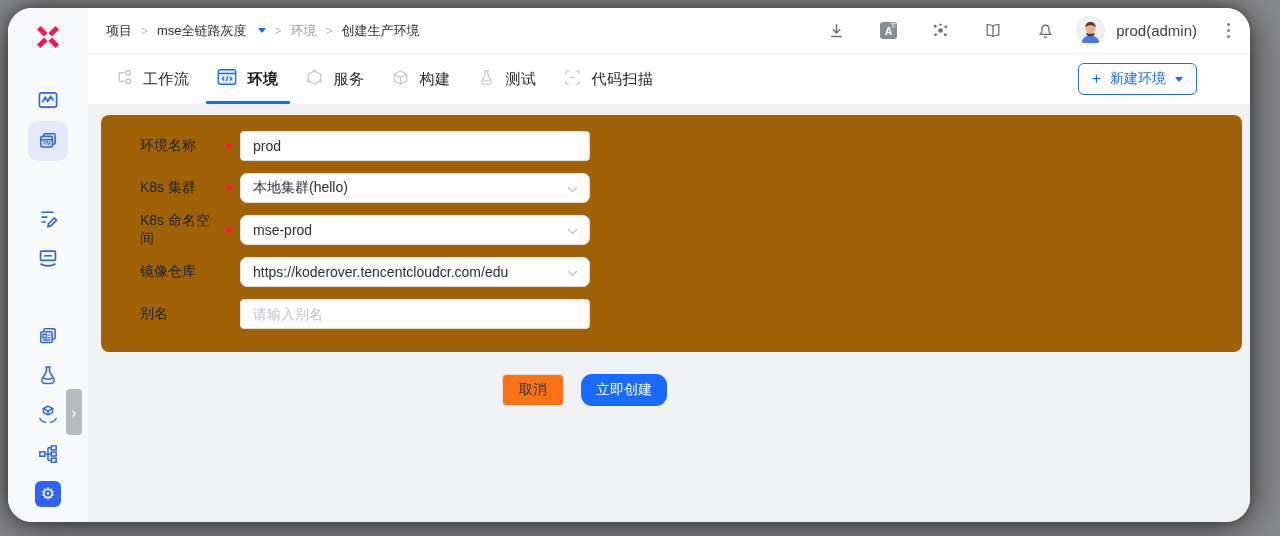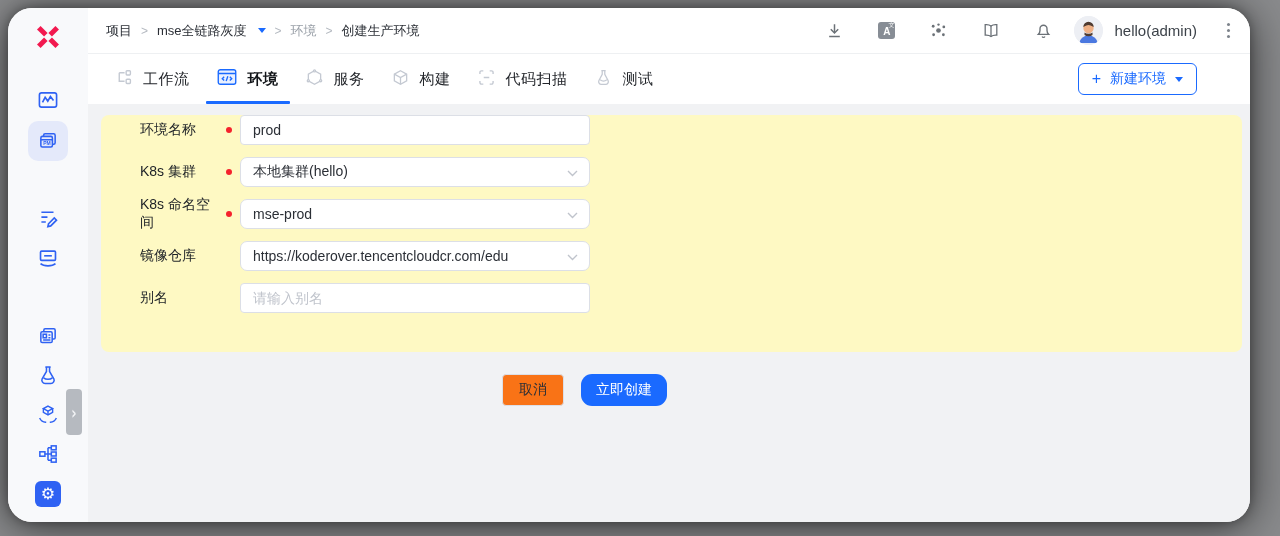--- a/index.html
+++ b/index.html
@@ -60,22 +60,22 @@
   .tab.active::after { content: ""; position: absolute; left: -11px; right: -11px; bottom: 0; height: 3px;
                        background: #1a6aff; border-radius: 1px; }
   .new-env { position: absolute; right: 53px; top: 9px; height: 32px; padding: 0 13px;
              border: 1px solid #1a6aff; border-radius: 6px; background: #fff; color: #1a6aff;
              display: flex; align-items: center; gap: 9px; font-size: 14px; cursor: pointer; }
   .new-env .plus { font-size: 16px; line-height: 1; margin-top: -1px; }
   .new-env .caret { width: 0; height: 0; border-left: 4px solid transparent; border-right: 4px solid transparent;
                     border-top: 5px solid #1a6aff; }
   
   .content { position: absolute; left: 0; right: 0; top: 96px; bottom: 0; background: #f1f2f4; }
-  .card { position: absolute; left: 13px; right: 8px; top: 11px; height: 237px; background: #fef9c3;
-          border-radius: 8px; }
+  .card { position: absolute; left: 13px; right: 8px; top: 11px; height: 237px; background: #a16207;
+          border-radius: 8px; padding-top: 16px; }
   .frow { display: flex; align-items: center; height: 30px; margin: 0 0 12px 39px; }
   .flabel { width: 80px; font-size: 14px; color: #1d2126; }
   .fdot-slot { width: 20px; display: flex; align-items: center; }
   .fdot { width: 6px; height: 6px; border-radius: 50%; background: #f5222d; margin-left: 6px; }
   .finput { width: 350px; height: 30px; border: 1px solid #dcdfe6; border-radius: 4px; background: #fff;
             font-size: 14px; color: #2b2f36; padding: 0 12px; outline: none;
             font-family: "Liberation Sans", "DejaVu Sans", sans-serif; }
   .finput::placeholder { color: #c0c4cc; }
   .select { display: flex; align-items: center; position: relative; cursor: pointer; border-radius: 7px; }
   .select .chev { position: absolute; right: 11px; top: 12px; }
@@ -253,21 +253,21 @@
       <div class="user-group">
         <span class="avatar">
           <svg width="29" height="29" viewBox="0 0 29 29">
             <circle cx="14.5" cy="14.5" r="14.5" fill="#edeff4"></circle>
             <path d="M5.5 27 a9 7.5 0 0 1 18 0 Z" fill="#4a78e0"></path>
             <circle cx="14.5" cy="12" r="5.2" fill="#eeb086"></circle>
             <path d="M9.3 11 a5.2 5.2 0 0 1 10.4 0 l-1 -.4 a7 7 0 0 0 -8.4 0 Z" fill="#4f3b31"></path>
             <path d="M10.5 16.5 a5 3.4 0 0 0 8 0 l0 2.6 a5 3 0 0 1 -8 0 Z" fill="#4f3b31"></path>
           </svg>
         </span>
-        <span class="user-name">hello(admin)</span>
+        <span class="user-name">prod(admin)</span>
       </div>
 
       <span class="kebab">
           <i></i>
           <i></i>
           <i></i>
         </span>
     </div>
 
     <div class="tabbar">
@@ -314,40 +314,40 @@
             <path d="M8 1.6 L13.8 4.8 V11.2 L8 14.4 L2.2 11.2 V4.8 Z"></path>
             <path d="M2.2 4.8 L8 8 L13.8 4.8"></path>
               <path d="M8 8 V14.4"></path>
           </svg>
         </span>
         <span class="tab-label">构建</span>
       </div>
 
       <div class="tab">
         <span>
+          <svg width="17" height="17" viewBox="0 0 16 16" fill="none" stroke="#c4c9d2" stroke-width="1.2">
+            <path d="M6 1.6 h4"></path>
+            <path d="M6.8 1.6 v3.4 L3.7 10.8 a2.5 2.5 0 0 0 2.3 3.6 h4 a2.5 2.5 0 0 0 2.3-3.6 L9.2 5 v-3.4"></path>
+            <path d="M4.8 10.2 c1.8 1.4 4.6 1.4 6.4 0"></path>
+          </svg>
+        </span>
+        <span class="tab-label">测试</span>
+      </div>
+
+      <div class="tab">
+        <span>
           <svg width="17" height="17" viewBox="0 0 16 16" fill="none" stroke="#c4c9d2" stroke-width="1.3">
             <path d="M1.8 4.6 V3.2 a1.4 1.4 0 0 1 1.4-1.4 h1.8"></path>
             <path d="M14.2 4.6 V3.2 a1.4 1.4 0 0 0 -1.4-1.4 h-1.8"></path>
             <path d="M1.8 11.4 v1.4 a1.4 1.4 0 0 0 1.4 1.4 h1.8"></path>
             <path d="M14.2 11.4 v1.4 a1.4 1.4 0 0 1 -1.4 1.4 h-1.8"></path>
             <path d="M5.4 8 h5.2"></path>
           </svg>
         </span>
         <span class="tab-label">代码扫描</span>
-      </div>
-
-      <div class="tab">
-        <span>
-          <svg width="17" height="17" viewBox="0 0 16 16" fill="none" stroke="#c4c9d2" stroke-width="1.2">
-            <path d="M6 1.6 h4"></path>
-            <path d="M6.8 1.6 v3.4 L3.7 10.8 a2.5 2.5 0 0 0 2.3 3.6 h4 a2.5 2.5 0 0 0 2.3-3.6 L9.2 5 v-3.4"></path>
-            <path d="M4.8 10.2 c1.8 1.4 4.6 1.4 6.4 0"></path>
-          </svg>
-        </span>
-        <span class="tab-label">测试</span>
       </div>
 
 
       <div class="new-env">
         <span class="plus">+</span>
         <span>新建环境</span>
         <span class="caret"></span>
       </div>
     </div>
 

